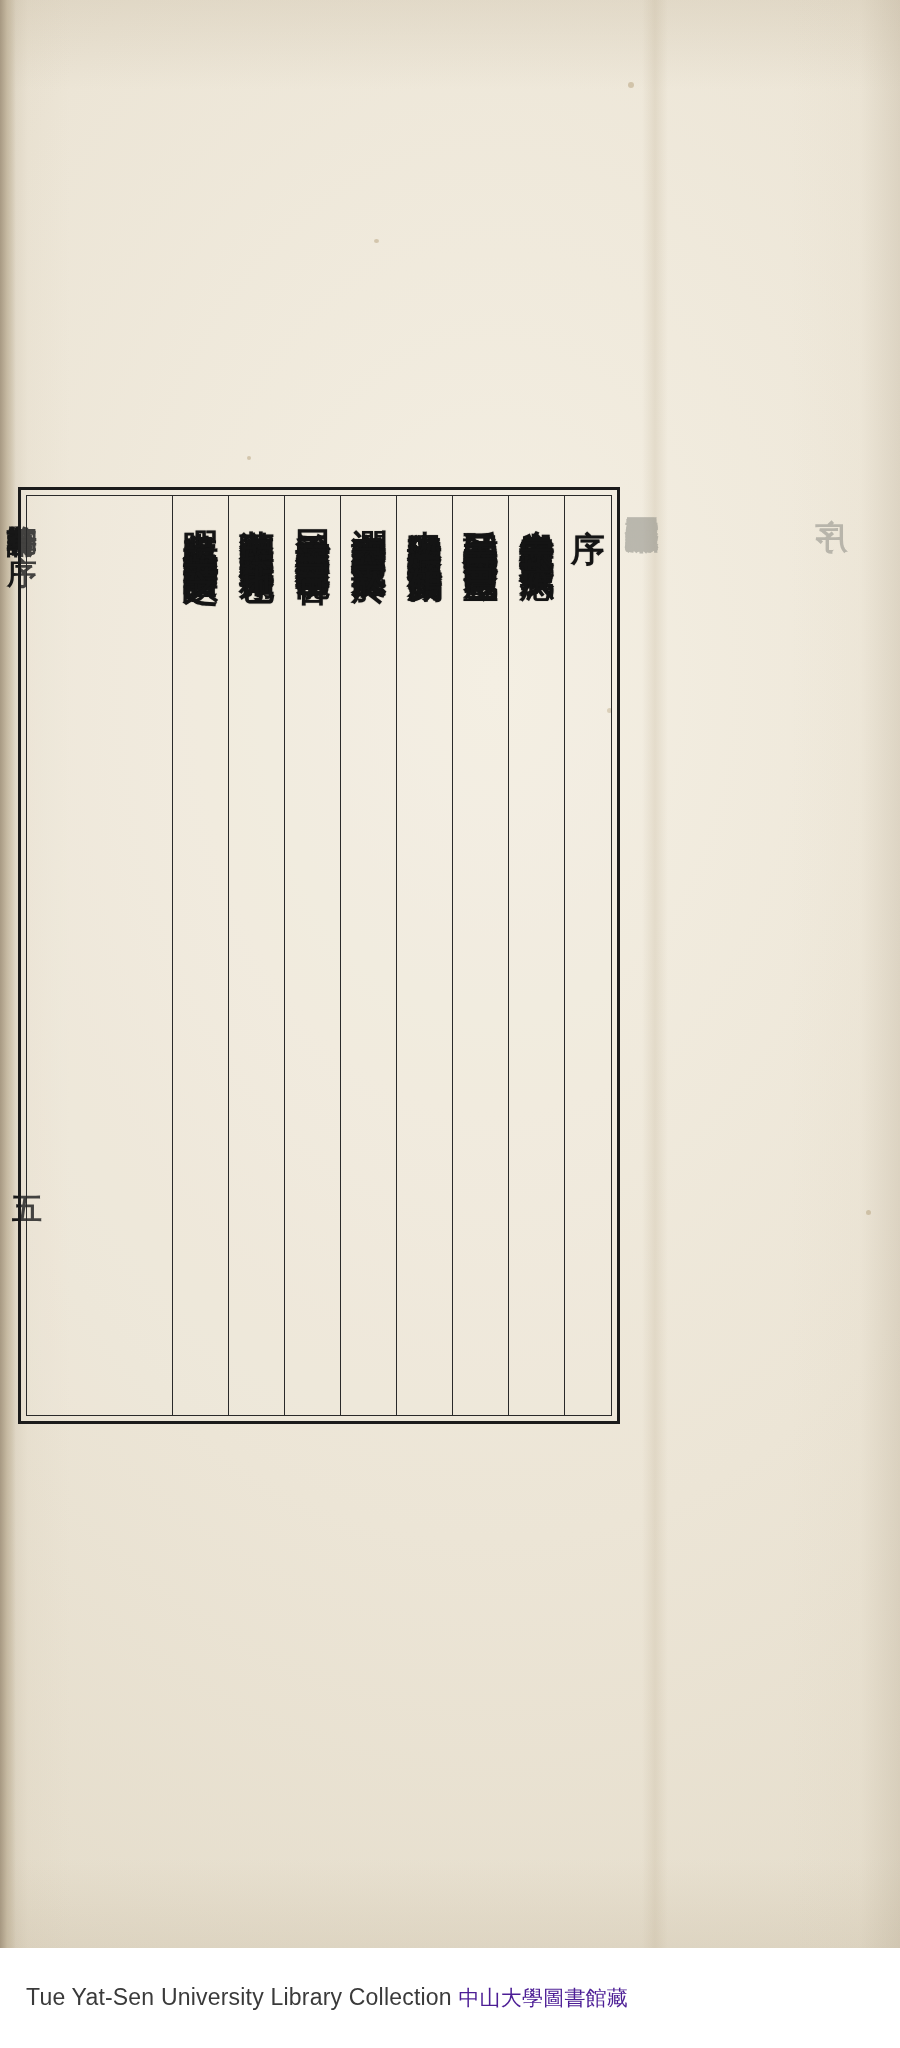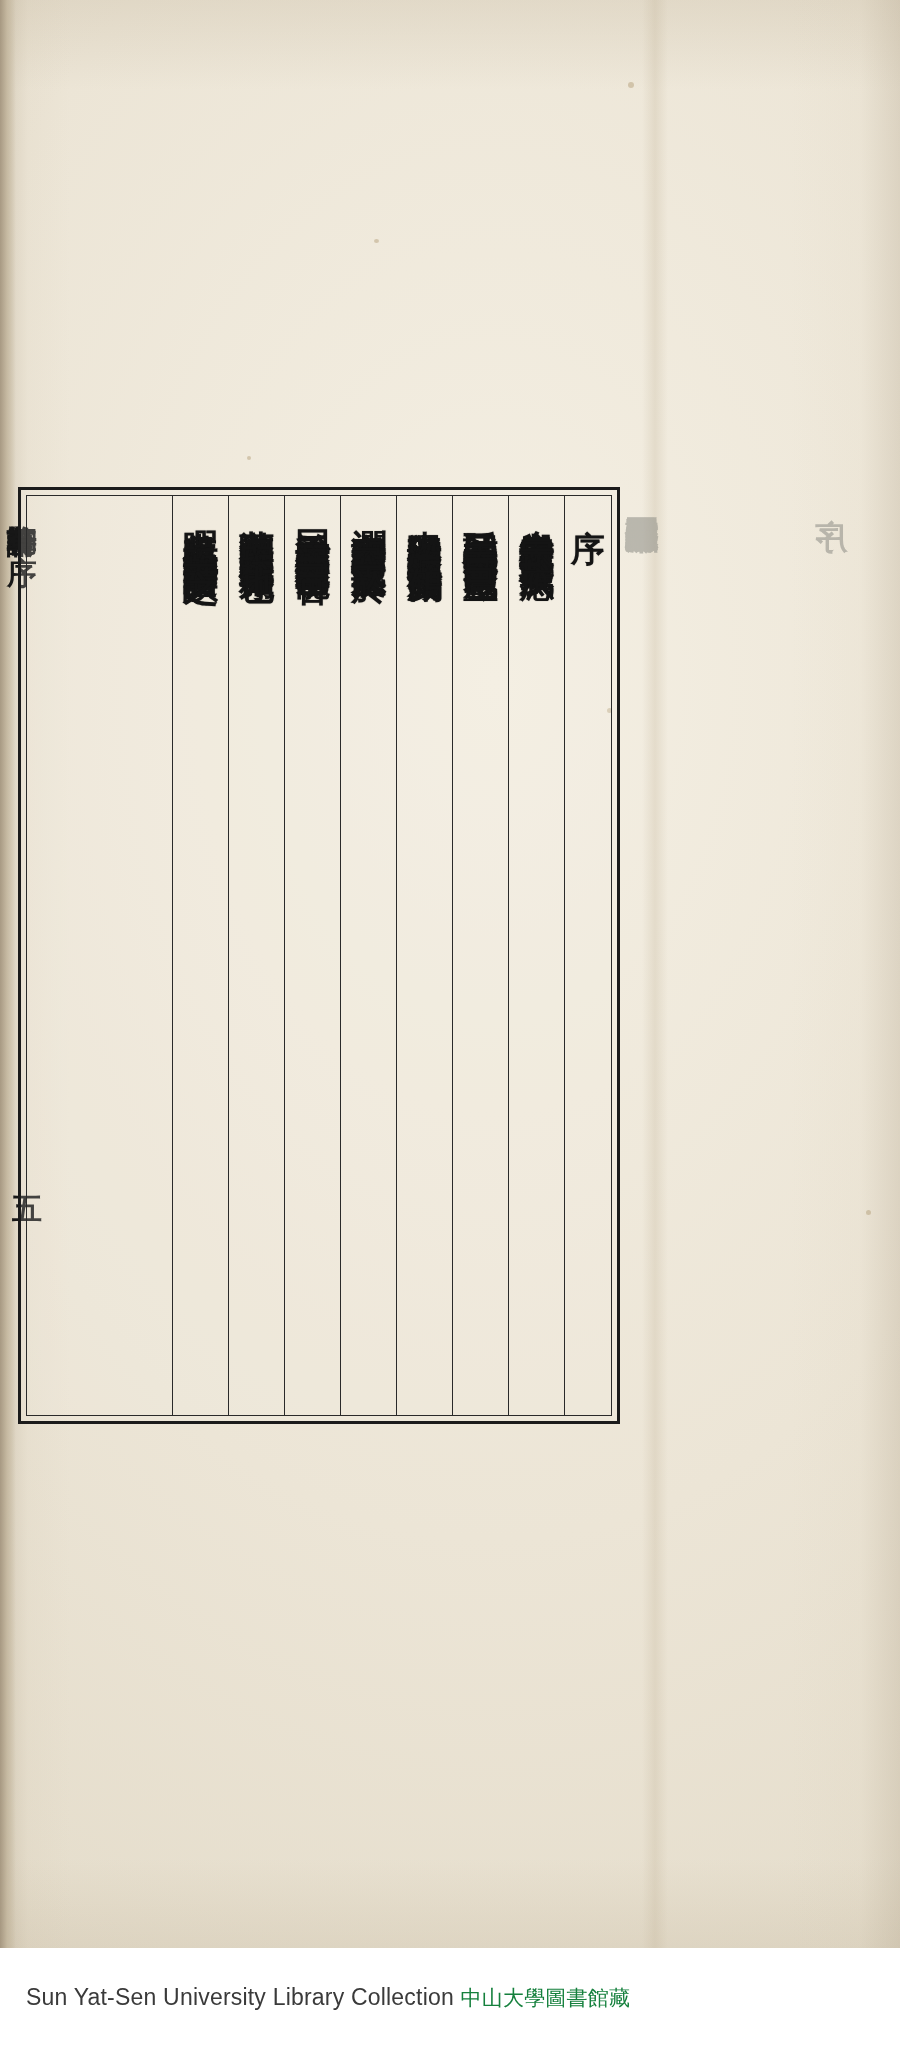--- a/index.html
+++ b/index.html
@@ -191,21 +191,21 @@
   #footer .cap {
     margin-left: 26px;
     font-family: "Liberation Sans", sans-serif;
     font-size: 23px;
     color: #3a3a3a;
     letter-spacing: .2px;
   }
   #footer .cap .cn {
     font-family: "DejaVu Sans", sans-serif;
     font-size: 21px;
-    color: #15803d;
+    color: #4c1d95;
   }
 </style>
 </head>
 <body>
 
 <div id="scan">
   <div id="paper"></div>
   <div id="paper-warm"></div>
   <div id="binding"></div>
   <div id="crease"></div>
@@ -259,16 +259,16 @@
       <div class="col">
         <div class="txt">暇出其母夫人伍晚香女史餐鞠軒詩草受而讀之</div>
       </div>
 
     </div>
   </div>
 </div>
 
 <div id="footer">
   <div class="cap">
-    <span>Sun Yat-Sen University Library Collection</span>
+    <span>Tue Yat-Sen University Library Collection</span>
     <span class="cn">中山大學圖書館藏</span>
   </div>
 </div>
 
 </body></html>

